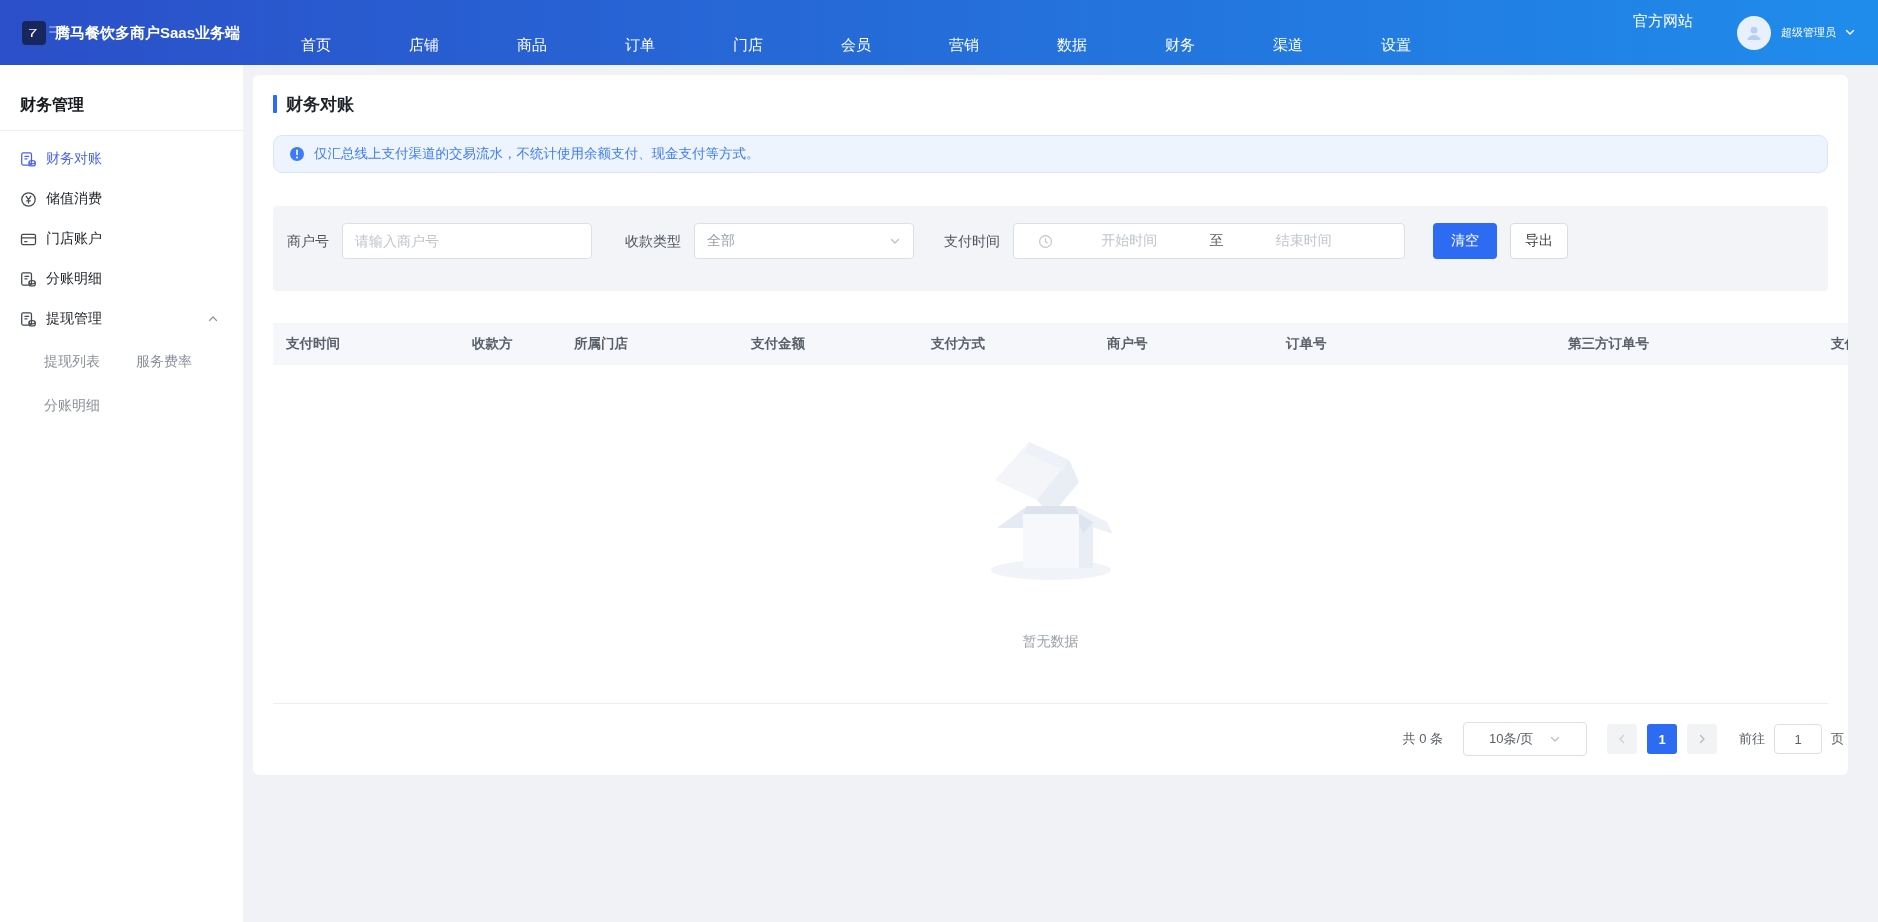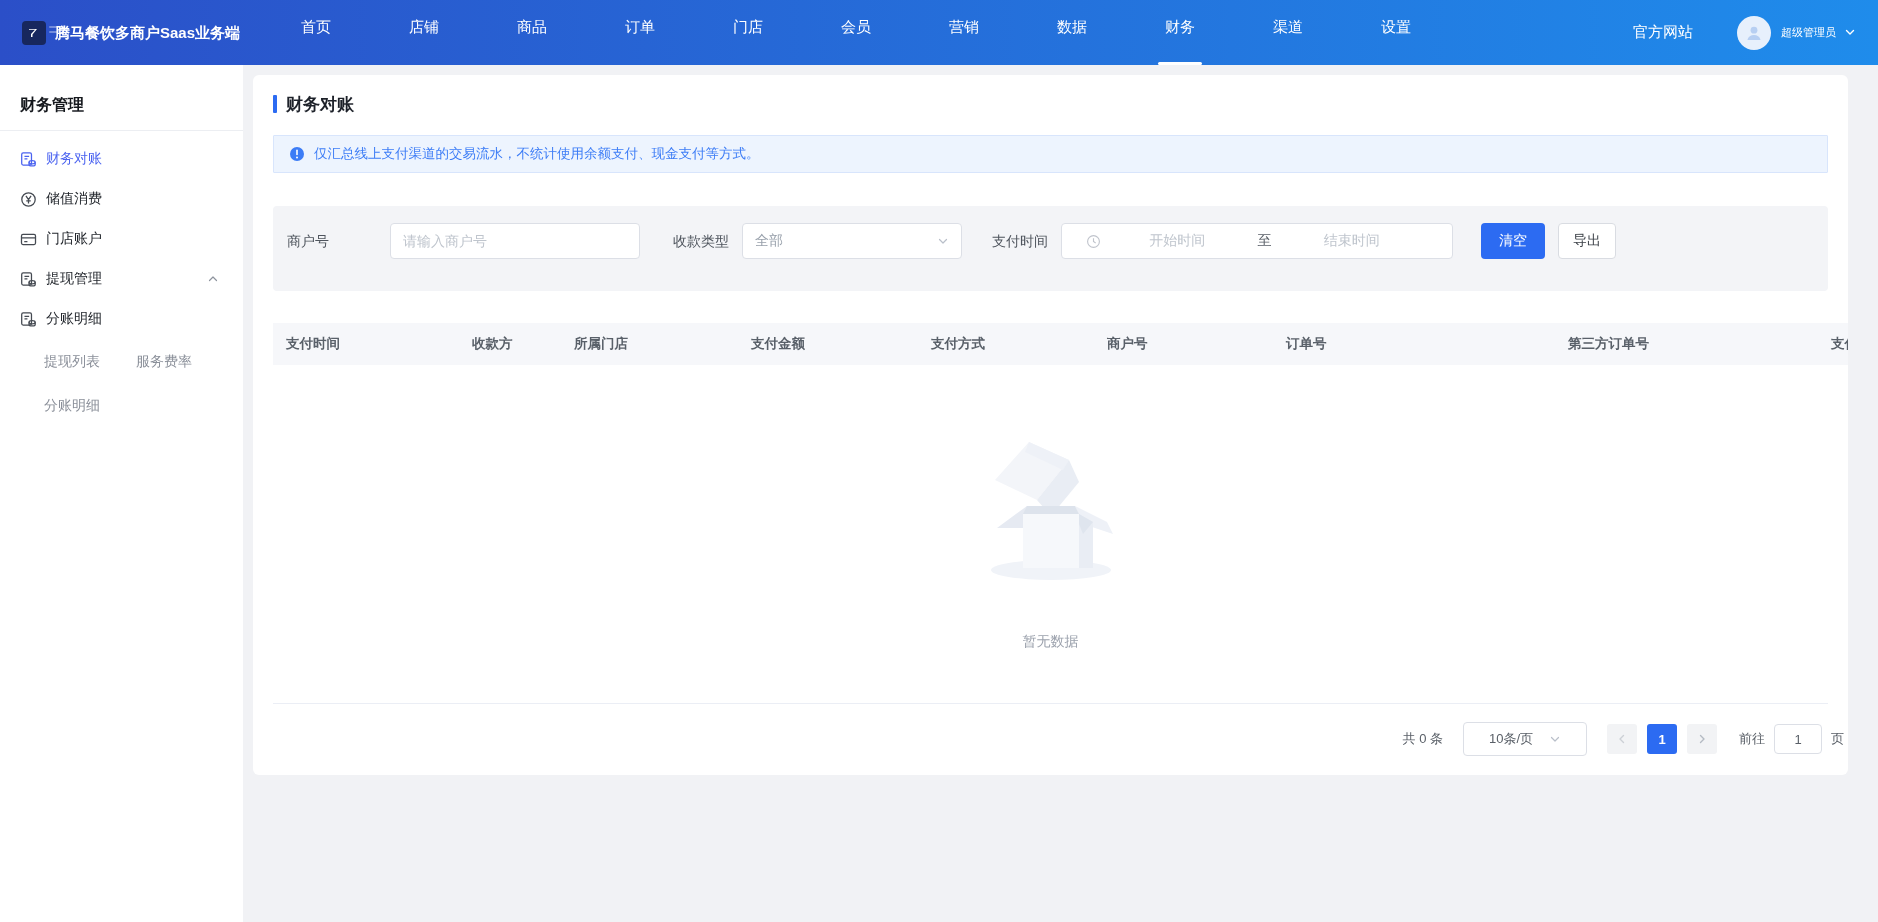--- a/index.html
+++ b/index.html
@@ -7,21 +7,21 @@
   body {
     font-family: "Liberation Sans", "DejaVu Sans", sans-serif;
     background:#f1f2f5; color:#303133; font-size:14px;
     position:relative;
   }
 
   
   .navbar {
     position:absolute; top:0; left:0; right:0; height:65px;
     background:linear-gradient(90deg, var(--navbar-start,#2b4fc8) 0%, var(--navbar-end,#1f8ceb) 100%);
-    display:flex; align-items:center; padding:12px 22px; color:#fff;
+    display:flex; padding:12px 22px; color:#fff;
   }
   .brand { display:flex; align-items:center; gap:9px; width:238px; flex:none; }
   .logo-mark { width:24px; height:24px; background:#17275e; border-radius:4px;
     display:flex; align-items:center; justify-content:center; position:relative; flex:none;}
   .logo-mark svg { display:block; }
   .logo-sub { position:absolute; left:27px; top:5px; width:16px; }
   .logo-sub i { display:block; height:2px; background:rgba(255,255,255,.35); margin-bottom:3px; border-radius:1px;}
   .brand-title { font-size:15px; font-weight:700; line-height:20px; width:195px; }
   .nav-menu { display:flex; margin-left:24px; height:78px;gap:44px; }
   .nav-item { position:relative; padding:0 17px; line-height:65px; font-size:15px; color:#fff; cursor:pointer; white-space:nowrap;}
@@ -55,35 +55,35 @@
 
   
   .main { position:absolute; left:243px; top:65px; right:0; bottom:0; padding:10px 30px 0 10px; }
   .card { background:#fff; border-radius:6px; height:700px; padding:0 20px; overflow:hidden; }
 
   .page-title-row { display:flex; align-items:center; gap:9px; padding-top:19px; height:39px; }
   .title-bar { width:4px; height:18px; background:var(--primary,#2c6bf2); border-radius:1px; }
   .page-title { font-size:17px; font-weight:700; color:#1d2129; }
 
   .alert {
-    margin-top:21px; height:38px; border-radius:1px;
+    margin-top:21px; height:38px; border-radius:9px;
     background:var(--alert-bg,#edf4fe); border:1px solid var(--alert-border,#d8e5fc);
     display:flex; align-items:center; gap:9px; padding:0 15px;
     color:var(--alert-text,#3c7cf6); font-size:13.5px;
   }
   .alert .i-icon { display:flex; flex:none; }
 
   .filter-bar {
     margin-top:33px; height:85px; background:#f3f4f7; border-radius:4px;
     display:flex; align-items:flex-start; padding:17px 20px 0 14px;
   }
   .f-label { font-size:14px; color:#4e545d; line-height:36px; margin-right:13px; white-space:nowrap;}
   .f-input {
     width:250px; height:36px; background:#fff; border:1px solid #dcdfe6; border-radius:4px;
-    padding:0 12px; font-size:14px; color:#303133; font-family:inherit; outline:none;margin-left:48px;
+    padding:0 12px; font-size:14px; color:#303133; font-family:inherit; outline:none;
   }
   .f-input::placeholder { color:#bfc5cd; }
   .f-select {
     width:220px; height:36px; background:#fff; border:1px solid #dcdfe6; border-radius:4px;
     display:flex; align-items:center; justify-content:space-between; padding:0 12px; cursor:pointer;
   }
   .f-select .sel-value { font-size:14px; color:#98a0ab; }
   .f-select .chev, .pg-select .chev { color:#b9bfc9; display:flex; }
   .f-range {
     width:392px; height:36px; background:#fff; border:1px solid #dcdfe6; border-radius:4px;
@@ -202,37 +202,37 @@
     </div>
     <div class="side-item">
       <span class="s-icon">
         <svg width="17" height="17" viewBox="0 0 16 16" fill="none" stroke="currentColor" stroke-width="1.2">
             <rect x="1.6" y="1.8" width="9.2" height="11.4" rx="1.4"></rect>
             <path d="M4.2 5h4.4M4.2 7.4h2.8"></path>
             <ellipse cx="11.4" cy="10.6" rx="2.9" ry="1.5"></ellipse>
             <path d="M8.5 10.6v2c0 .8 1.3 1.5 2.9 1.5s2.9-.7 2.9-1.5v-2"></path>
           </svg>
       </span>
+      <span>分账明细</span>
+    </div>
+    <div class="side-item">
+      <span class="s-icon">
+        <svg width="17" height="17" viewBox="0 0 16 16" fill="none" stroke="currentColor" stroke-width="1.2">
+            <rect x="1.6" y="1.8" width="9.2" height="11.4" rx="1.4"></rect>
+            <path d="M4.2 5h4.4M4.2 7.4h2.8"></path>
+            <ellipse cx="11.4" cy="10.6" rx="2.9" ry="1.5"></ellipse>
+            <path d="M8.5 10.6v2c0 .8 1.3 1.5 2.9 1.5s2.9-.7 2.9-1.5v-2"></path>
+          </svg>
+      </span>
       <span>提现管理</span>
       <span class="expand">
         <svg width="12" height="12" viewBox="0 0 12 12">
             <path d="M2.5 7.5L6 4l3.5 3.5" stroke="currentColor" stroke-width="1.2" fill="none" stroke-linecap="round" stroke-linejoin="round"></path>
           </svg>
       </span>
-    </div>
-    <div class="side-item">
-      <span class="s-icon">
-        <svg width="17" height="17" viewBox="0 0 16 16" fill="none" stroke="currentColor" stroke-width="1.2">
-            <rect x="1.6" y="1.8" width="9.2" height="11.4" rx="1.4"></rect>
-            <path d="M4.2 5h4.4M4.2 7.4h2.8"></path>
-            <ellipse cx="11.4" cy="10.6" rx="2.9" ry="1.5"></ellipse>
-            <path d="M8.5 10.6v2c0 .8 1.3 1.5 2.9 1.5s2.9-.7 2.9-1.5v-2"></path>
-          </svg>
-      </span>
-      <span>分账明细</span>
     </div>
     <div class="side-subgrid">
       <div class="side-subitem">提现列表</div>
       <div class="side-subitem">服务费率</div>
       <div class="side-subitem">分账明细</div>
     </div>
   </div>
 </div>
 
 <div class="main">

